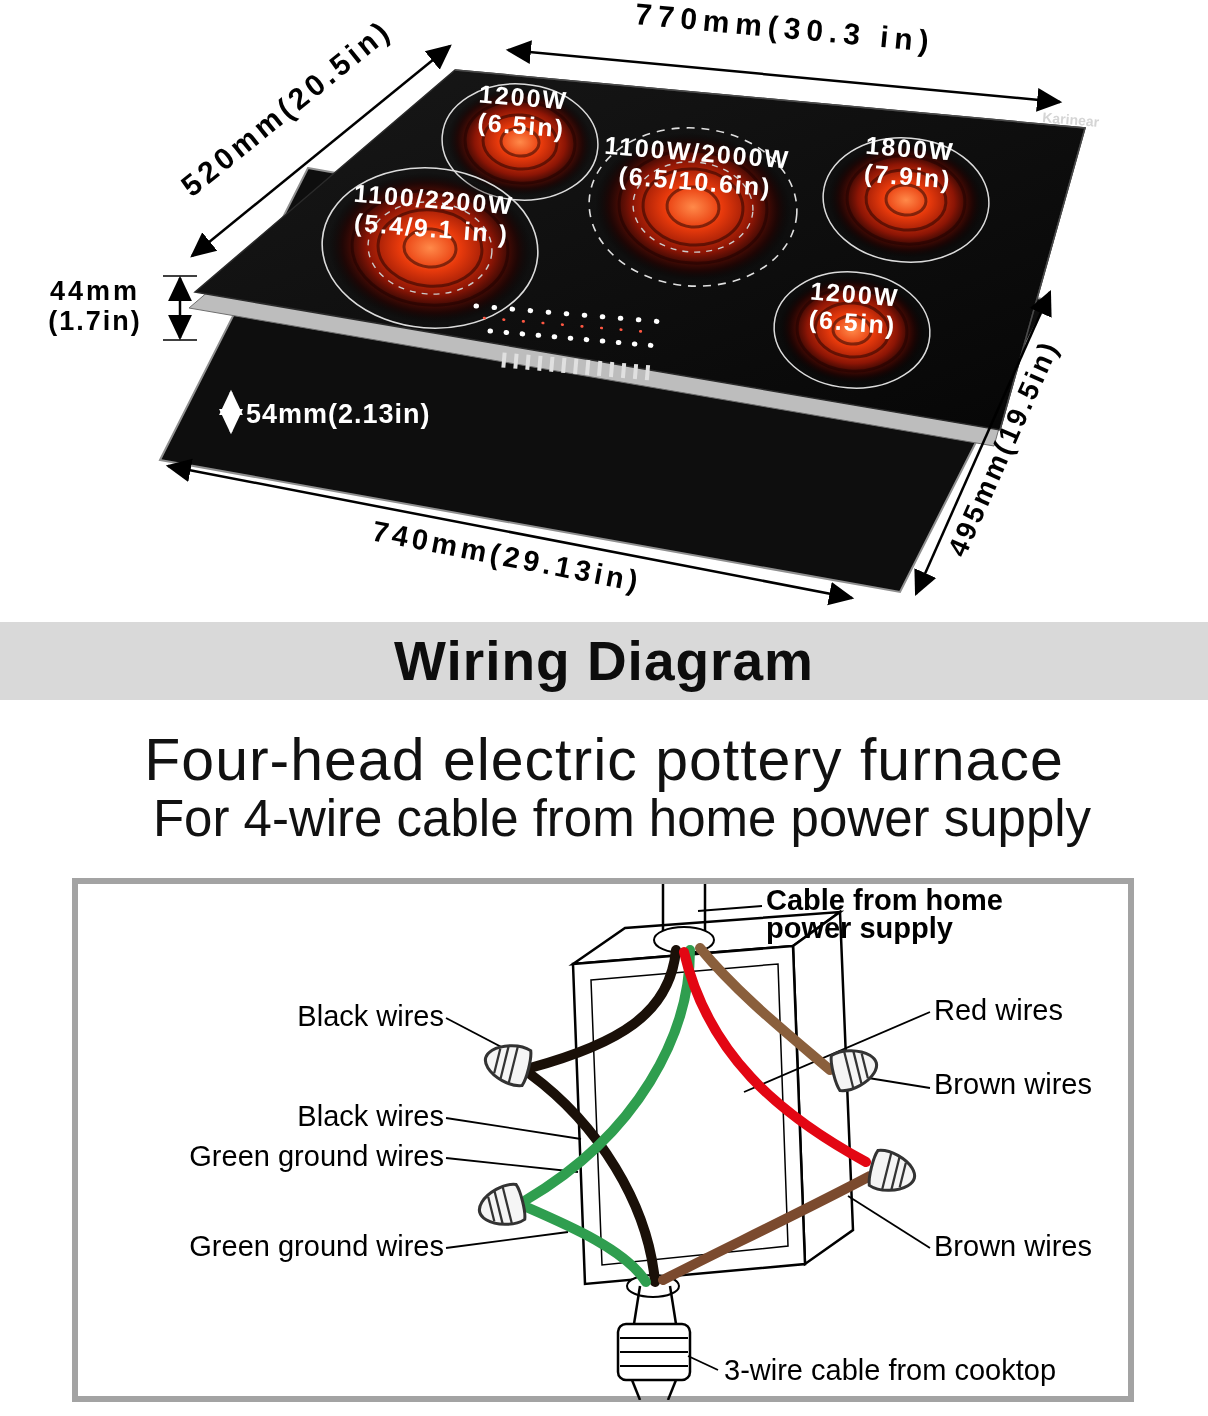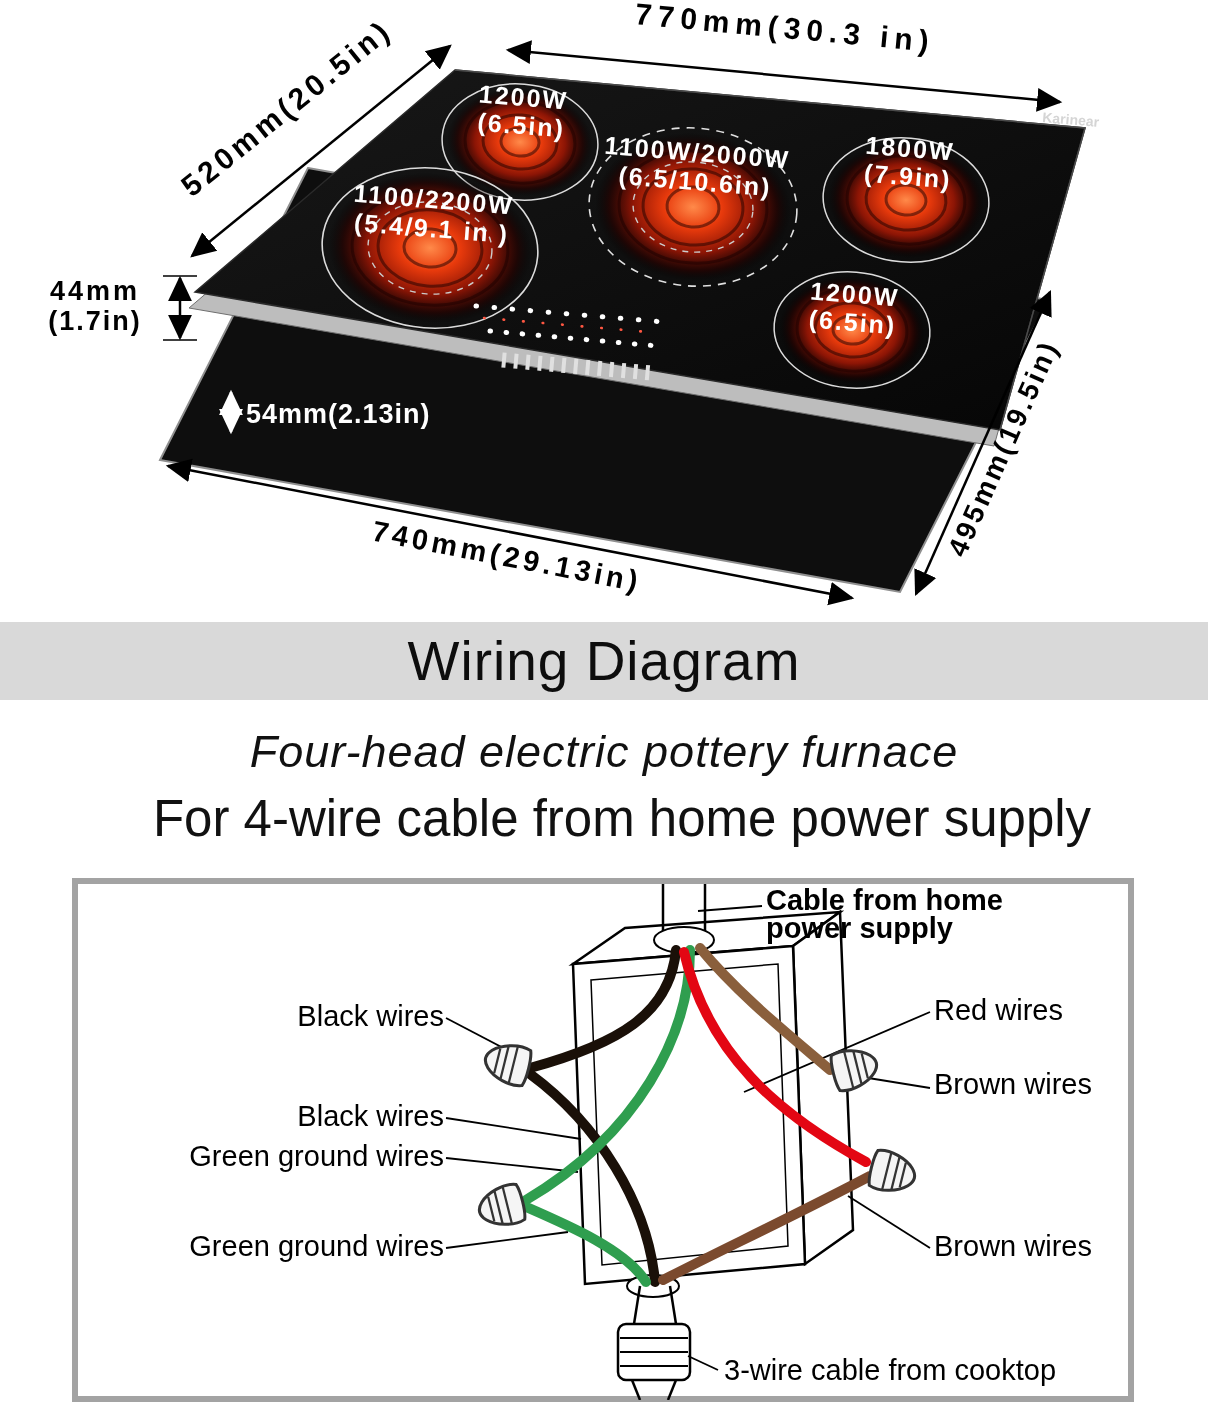--- a/index.html
+++ b/index.html
@@ -1,22 +1,22 @@
 <!DOCTYPE html>
 <html><head>
 <meta charset="utf-8">
 <style>
   html,body{margin:0;padding:0;background:#fff;}
   .page{position:relative;width:1208px;height:1416px;background:#fff;overflow:hidden;
         font-family:"Liberation Sans",sans-serif;}
   .banner{position:absolute;left:0;top:622px;width:1208px;height:78px;background:#d9d9d9;
           display:flex;align-items:center;justify-content:center;}
-  .banner-text{font-size:55px;font-weight:normal;color:#0d0d0d;letter-spacing:1px;}
+  .banner-text{font-size:55px;font-weight:bold;color:#0d0d0d;letter-spacing:1px;}
   .subtitle{position:absolute;left:0;width:1208px;text-align:center;color:#111;}
-  .subtitle-1{top:726px;font-size:45px;letter-spacing:1px;font-style:italic;}
+  .subtitle-1{top:726px;font-size:59px;letter-spacing:1px;}
   .subtitle-2{top:789px;font-size:51px;letter-spacing:0px;margin-left:18px;}
   .wiring-box{position:absolute;left:72px;top:878px;width:1062px;height:524px;
               box-sizing:border-box;border:6px solid #a3a3a3;background:#fff;}
   svg text{font-family:"Liberation Sans",sans-serif;}
   .dim-label{font-weight:bold;fill:#000;}
   .burner-label{font-weight:bold;fill:#ffffff;letter-spacing:2px;}
   .wire-label{font-size:29px;fill:#000;}
   .wire-label-bold{font-size:29px;font-weight:bold;fill:#000;}
 </style>
 </head>

